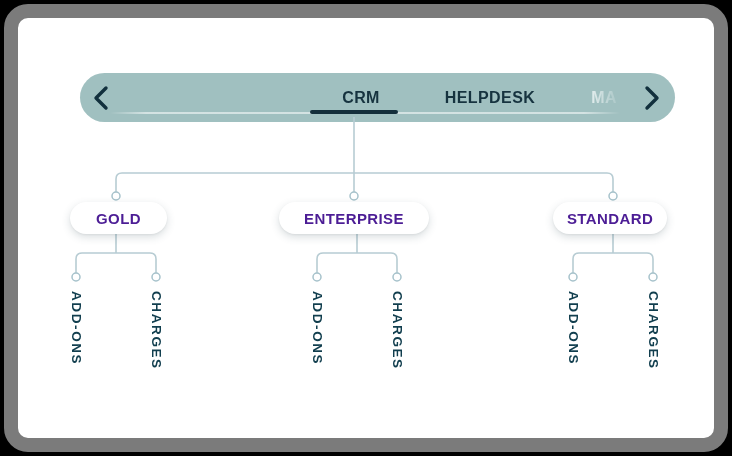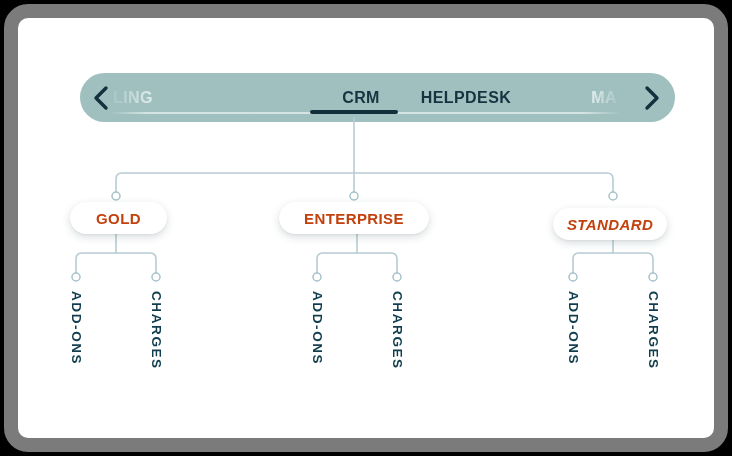--- a/index.html
+++ b/index.html
@@ -48,27 +48,27 @@
   }
   .active-underline{
     position:absolute;left:230px;top:37px;width:88px;height:4px;
     border-radius:2px;background:#132f3b;
   }
   
   .connectors{position:absolute;left:0;top:0;pointer-events:none;}
   .node{
     position:absolute;height:32px;background:#fff;border-radius:16px;
     display:flex;align-items:center;justify-content:center;
-    font-size:15px;font-weight:700;letter-spacing:.4px;color:#c2410c;
+    font-size:15px;font-weight:700;letter-spacing:.4px;color:#4c1d95;
     box-shadow:0 3px 9px rgba(60,85,95,.20), 0 1px 2px rgba(0,0,0,.05);
     cursor:pointer;white-space:nowrap;
   }
   .node.gold{left:70px;top:202px;width:97px;}
   .node.enterprise{left:279px;top:202px;width:150px;}
-  .node.standard{left:553px;top:208px;width:114px;font-style:italic;}
+  .node.standard{left:553px;top:202px;width:114px;}
   .leaf{
     position:absolute;top:291px;
     writing-mode:vertical-rl;
     transform:translateX(-50%);
     font-size:13.5px;font-weight:700;letter-spacing:1.6px;
     color:#113e4e;white-space:nowrap;
   }
 </style>
 </head>
 <body>
@@ -76,23 +76,22 @@
 <div class="stage">
   <div class="card"></div>
 
   <div class="navbar">
     <button class="chev left">
       <svg width="22" height="26" viewBox="0 0 22 26">
         <polyline points="15,3 5,13 15,23" fill="none" stroke="#12303d" stroke-width="3.4" stroke-linecap="round" stroke-linejoin="round"></polyline>
       </svg>
     </button>
 
-    <div class="tab clip-left" style="left:53px">LING</div>
     <div class="tab" style="left:281px">CRM</div>
-    <div class="tab" style="left:386px">HELPDESK</div>
+    <div class="tab" style="left:410px">HELPDESK</div>
     <div class="tab clip-right" style="left:524px">MA</div>
 
     <div class="track"></div>
     <div class="active-underline"></div>
 
     <button class="chev right">
       <svg width="22" height="26" viewBox="0 0 22 26">
         <polyline points="7,3 17,13 7,23" fill="none" stroke="#12303d" stroke-width="3.4" stroke-linecap="round" stroke-linejoin="round"></polyline>
       </svg>
     </button>

